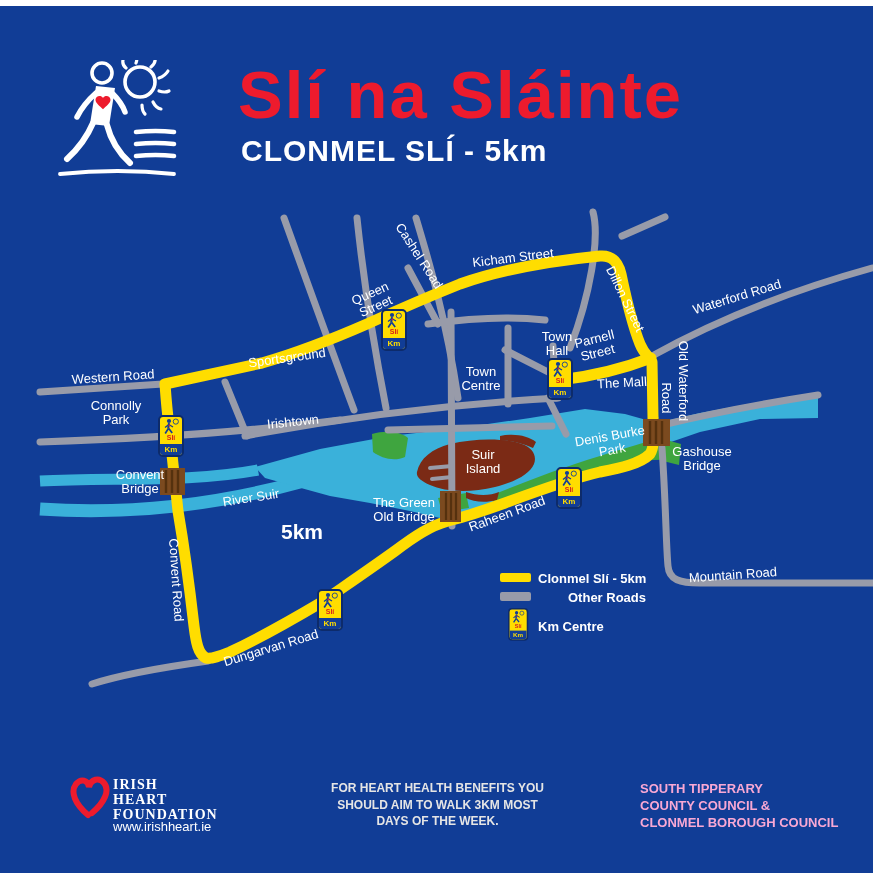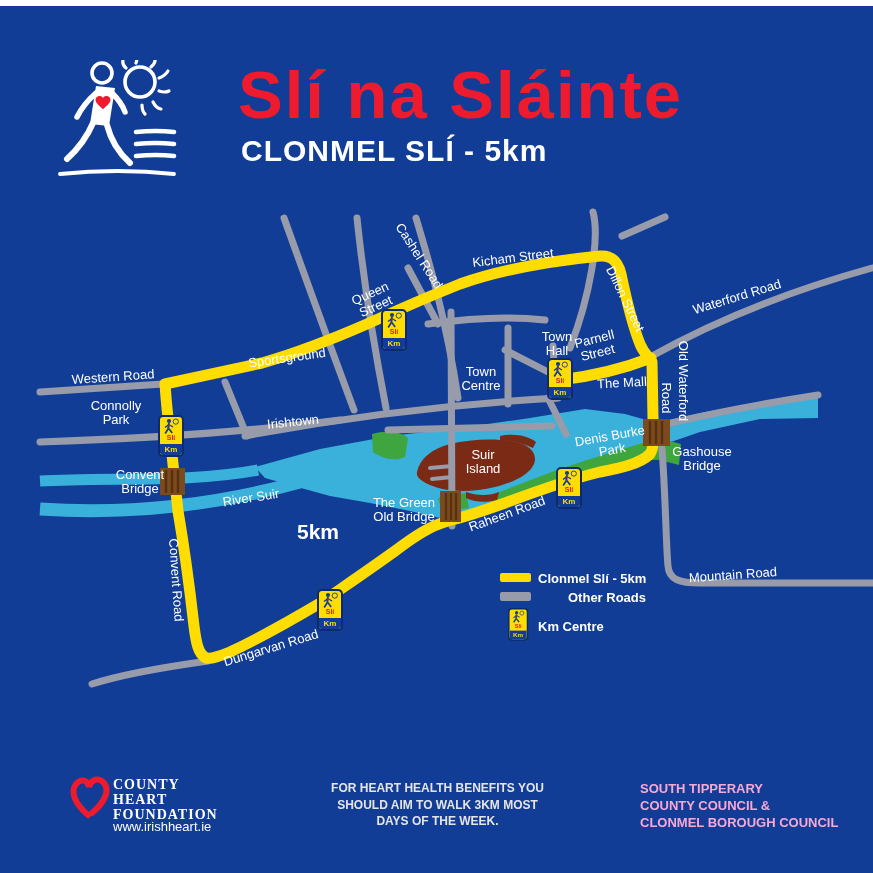--- a/index.html
+++ b/index.html
@@ -159,21 +159,21 @@
   <div class="mlabel" style="left:557px;top:338px">Town
 Hall</div>
   <div class="mlabel" style="left:481px;top:373px">Town
 Centre</div>
   <div class="mlabel" style="left:622px;top:377px;transform:translate(-50%,-50%) rotate(-3deg);white-space:nowrap">The Mall</div>
   <div class="mlabel" style="left:611px;top:437px;transform:translate(-50%,-50%) rotate(-10deg)">Denis Burke
 Park</div>
   <div class="mlabel" style="left:483px;top:456px">Suir
 Island</div>
   <div class="mlabel" style="left:251px;top:492px;transform:translate(-50%,-50%) rotate(-9deg);white-space:nowrap">River Suir</div>
-  <div class="mlabel big" style="left:318px;top:526px">5km</div>
+  <div class="mlabel big" style="left:302px;top:526px">5km</div>
   <div class="mlabel" style="left:140px;top:476px">Convent
 Bridge</div>
   <div class="mlabel" style="left:404px;top:504px">The Green
 Old Bridge</div>
   <div class="mlabel" style="left:702px;top:453px">Gashouse
 Bridge</div>
   <div class="mlabel" style="left:507px;top:508px;transform:translate(-50%,-50%) rotate(-20deg);white-space:nowrap">Raheen Road</div>
   <div class="mlabel" style="left:733px;top:569px;transform:translate(-50%,-50%) rotate(-4deg);white-space:nowrap">Mountain Road</div>
   <div class="mlabel" style="left:271px;top:642px;transform:translate(-50%,-50%) rotate(-17deg);white-space:nowrap">Dungarvan Road</div>
   <div class="mlabel" style="left:176px;top:574px;transform:translate(-50%,-50%) rotate(86deg);white-space:nowrap">Convent Road</div>
@@ -253,21 +253,21 @@
       <circle cx="13.8" cy="3.6" r="2.6" fill="none" stroke="#113D96" stroke-width="0.9"></circle>
     </svg>
     <div class="kmm-sli">Slí</div>
     <div class="kmm-km">Km</div>
   </div>
   <div class="leglabel" style="left:538px;top:613px">Km Centre</div>
 
   <svg class="abs" style="left:68px;top:768px" width="42" height="46" viewBox="0 0 42 46">
     <path d="M20,41 C7,30 2,18 8,10 C13,4 20,6 21,13 C23,5 31,3 36,9 C42,16 37,28 24,39" fill="none" stroke="#ED1B2D" stroke-width="6" stroke-linecap="round"></path>
   </svg>
-  <div id="ihf-name">COUNTY
+  <div id="ihf-name">IRISH
 HEART
 FOUNDATION</div>
   <div id="ihf-url">www.irishheart.ie</div>
   <div id="health-msg">FOR HEART HEALTH BENEFITS YOU
 SHOULD AIM TO WALK 3KM MOST
 DAYS OF THE WEEK.</div>
   <div id="councils">SOUTH TIPPERARY
 COUNTY COUNCIL &amp;
 CLONMEL BOROUGH COUNCIL</div>
 

